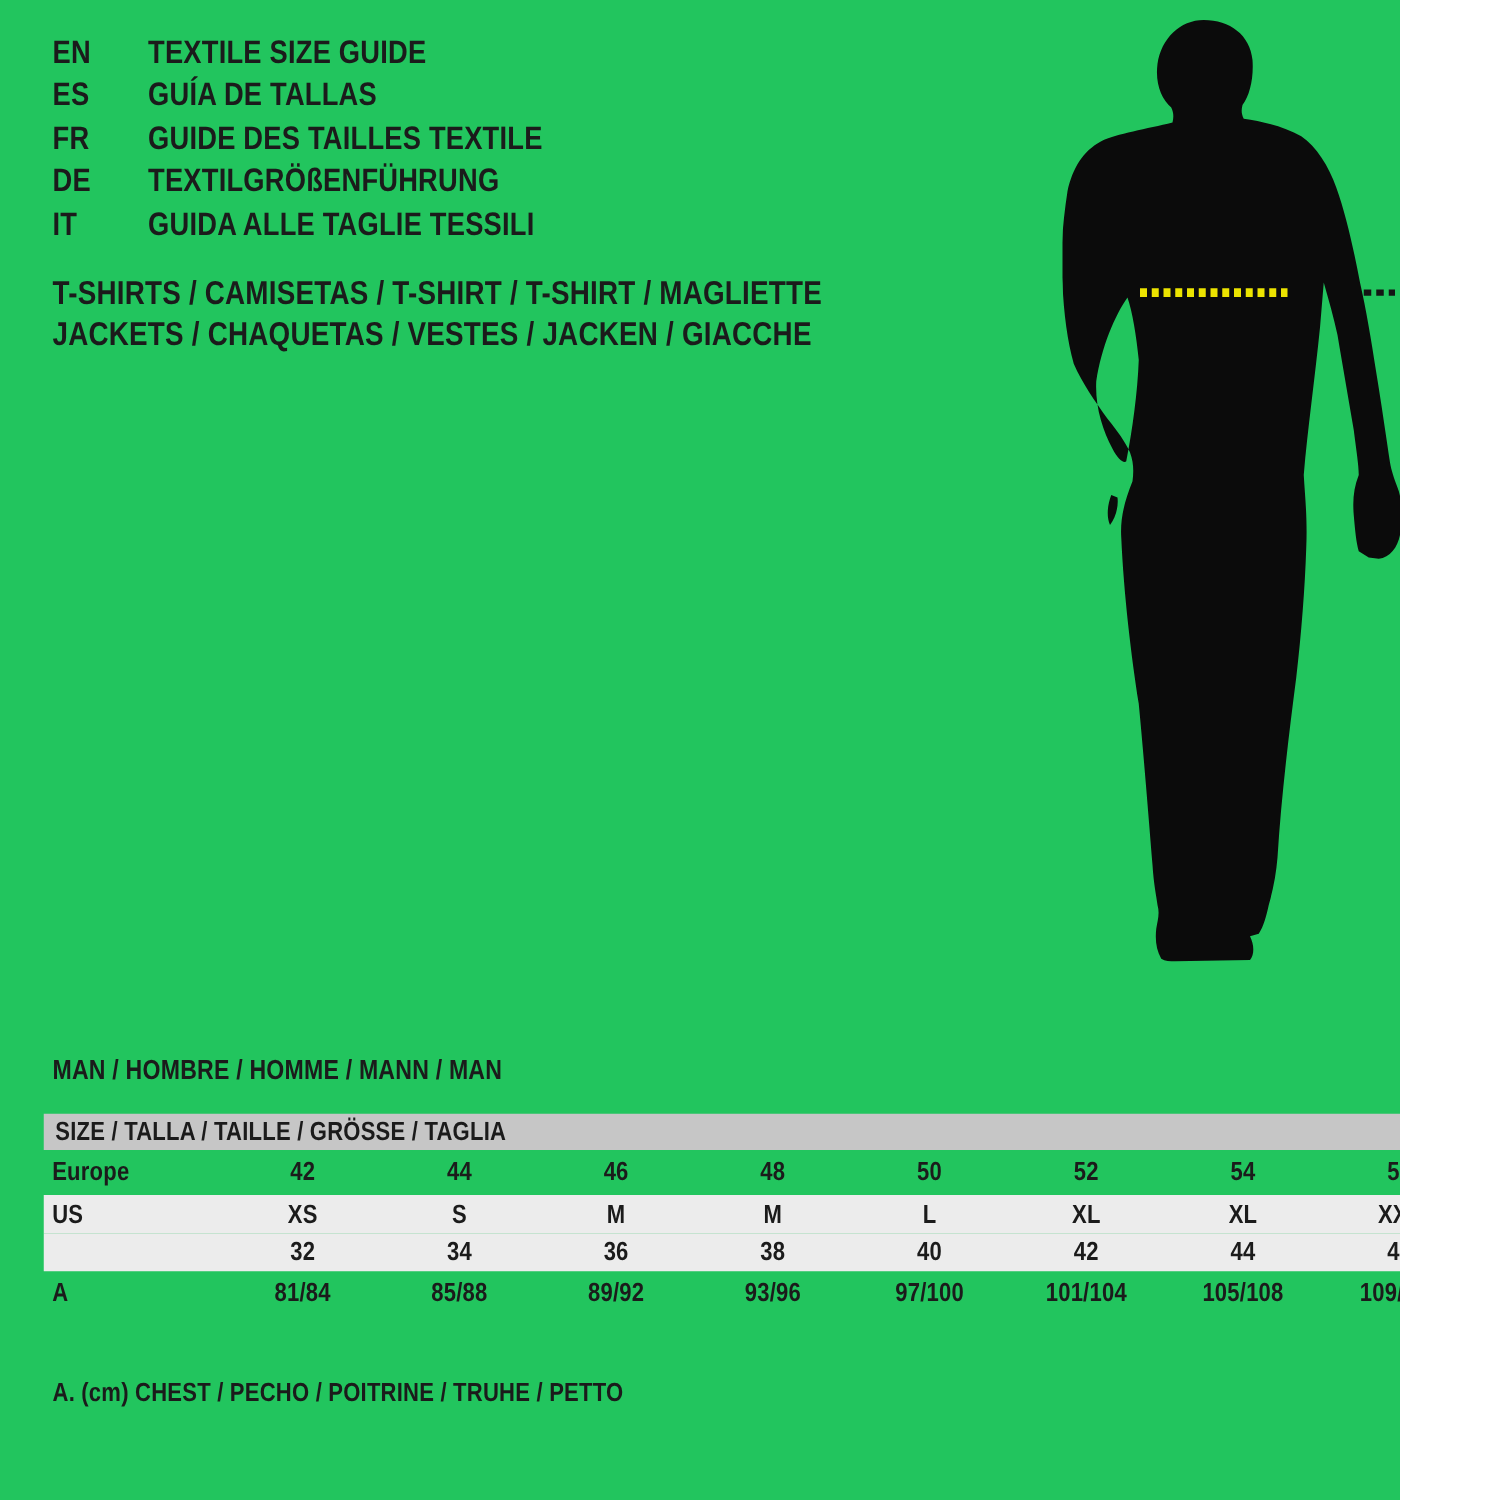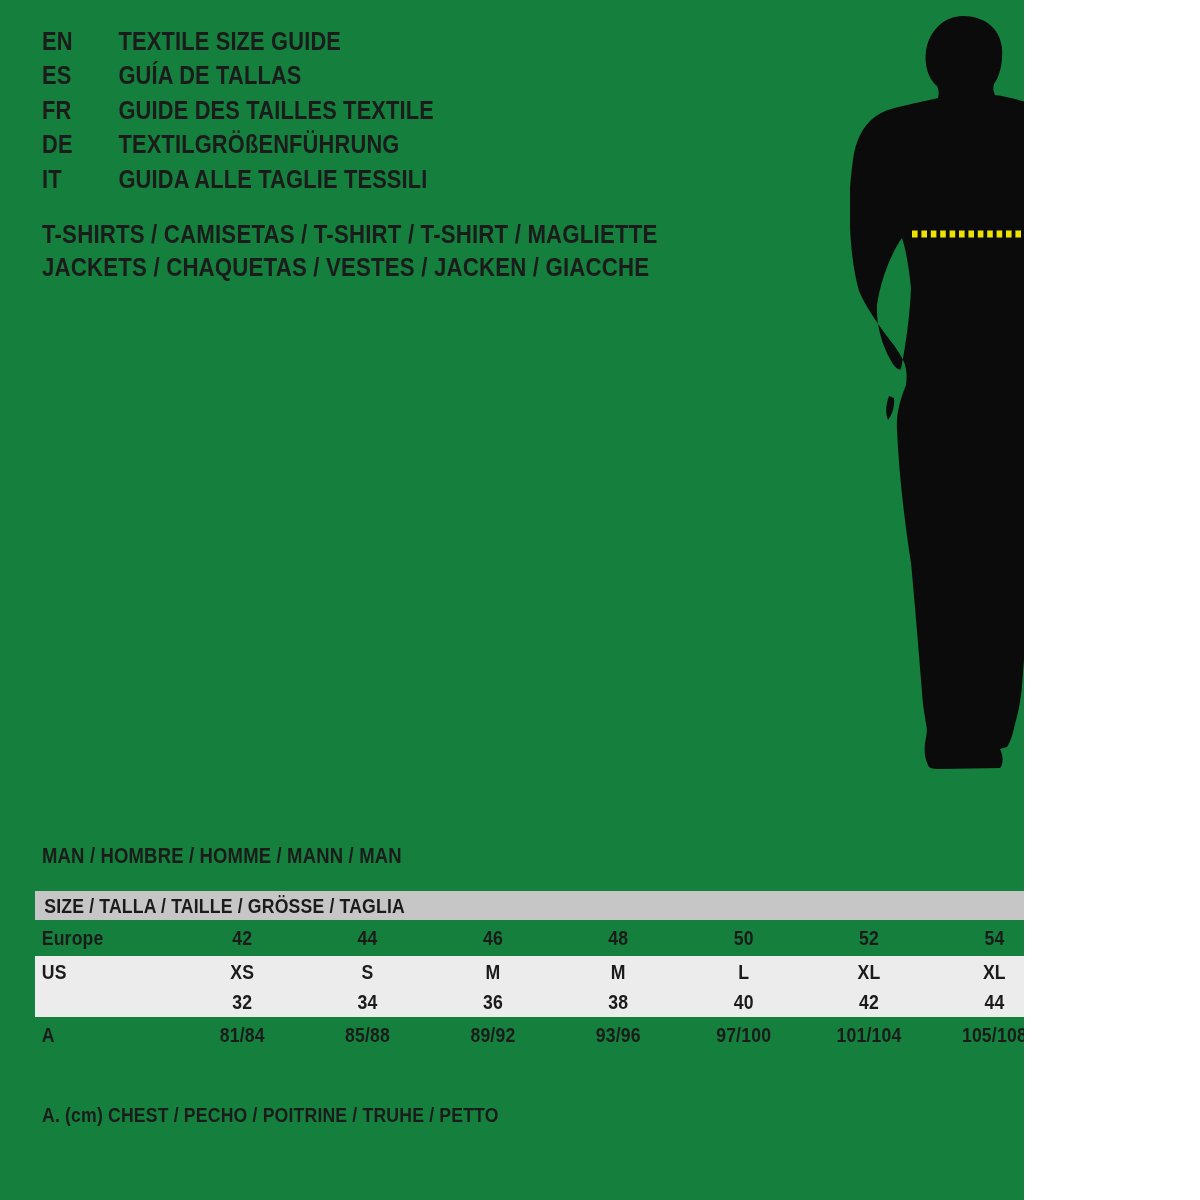--- a/index.html
+++ b/index.html
@@ -1,21 +1,21 @@
 <!DOCTYPE html>
 <html><head>
 <meta charset="utf-8">
 <style>
   * { margin: 0; padding: 0; box-sizing: border-box; }
   html, body { background: #ffffff; }
   .page {
     position: relative;
-    width: 1024px;
+    width: 1120px;
     height: 1200px;
-    background: #15803d;
+    background: #22c55e;
     overflow: hidden;
     font-family: "Liberation Sans", "DejaVu Sans", sans-serif;
     color: #1b1b1b;
   }
   
   .cond { transform: scaleX(0.84); transform-origin: left top; }
 
   
   .lang-block {
     position: absolute;

